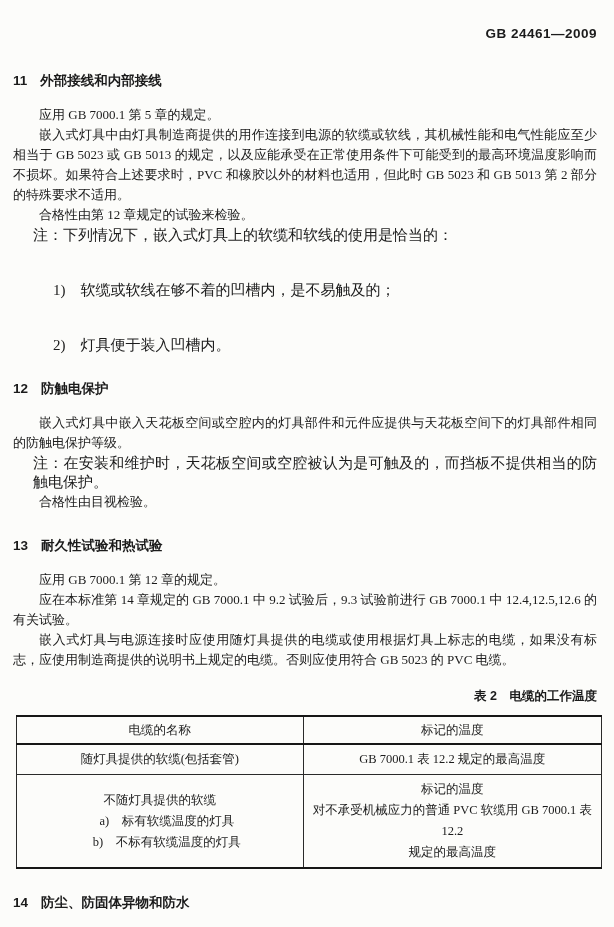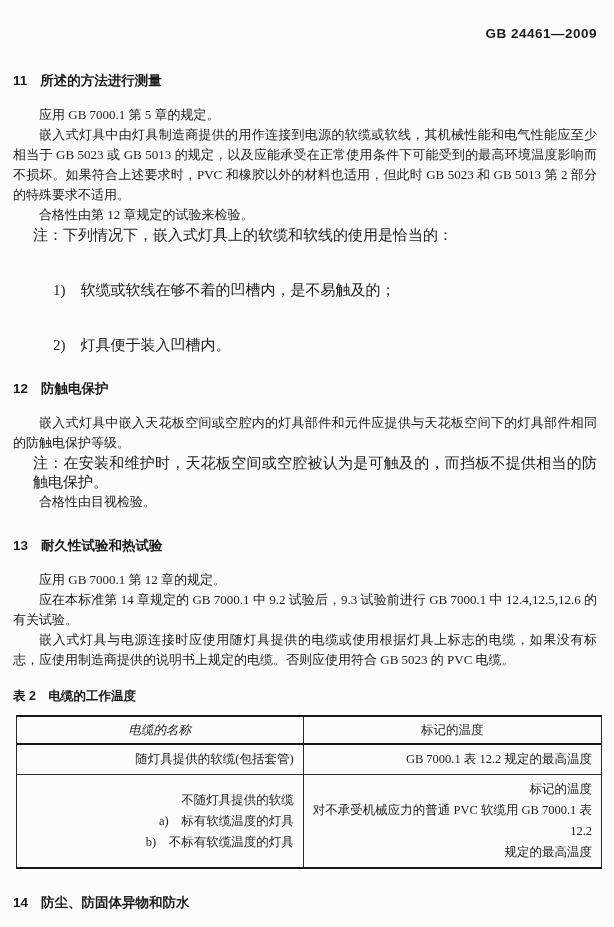--- a/index.html
+++ b/index.html
@@ -45,21 +45,21 @@
     font-size: 15px;
     line-height: 19px;
     text-align: justify;
   }
   .note-item {
     padding-left: 40px;
     margin-top: 36px;
   }
   .table-caption {
     margin: 16px 0 9px 0;
-    text-align: left;
+    text-align: right;
     font-family: "Liberation Sans", "DejaVu Sans", sans-serif;
     font-weight: bold;
     font-size: 12.5px;
   }
   table.gb-table {
     width: 586px;
     margin-left: 3px;
     border-collapse: collapse;
     border-top: 2px solid #161616;
     border-bottom: 2px solid #161616;
@@ -72,37 +72,37 @@
     border-bottom: 2px solid #161616;
     font-weight: normal;
     text-align: center;
     padding: 3px 6px;
     height: 20px;
   }
   table.gb-table td {
     padding: 4px 9px;
     line-height: 21px;
     vertical-align: middle;
-    text-align: right;
+    text-align: center;
   }
-  .col-name  { width: 49%; font-style: italic; }
+  .col-name  { width: 49%; }
   .col-limit { width: 51%; }
   .tbl-sub { padding-left: 14px; }
 </style>
 </head>
 <body>
 
 <div class="page">
 
   <div class="doc-header">GB 24461—2009</div>
 
   <section>
     <h2 class="sec-heading">
       <span class="sec-num">11</span>
-      <span class="sec-title">所述的方法进行测量</span>
+      <span class="sec-title">外部接线和内部接线</span>
     </h2>
     <p class="body-p">应用 GB 7000.1 第 5 章的规定。</p>
     <p class="body-p">嵌入式灯具中由灯具制造商提供的用作连接到电源的软缆或软线，其机械性能和电气性能应至少相当于 GB 5023 或 GB 5013 的规定，以及应能承受在正常使用条件下可能受到的最高环境温度影响而不损坏。如果符合上述要求时，PVC 和橡胶以外的材料也适用，但此时 GB 5023 和 GB 5013 第 2 部分的特殊要求不适用。</p>
     <p class="body-p">合格性由第 12 章规定的试验来检验。</p>
     <p class="note-line">注：下列情况下，嵌入式灯具上的软缆和软线的使用是恰当的：</p>
     <p class="note-line note-item">1)　软缆或软线在够不着的凹槽内，是不易触及的；</p>
     <p class="note-line note-item">2)　灯具便于装入凹槽内。</p>
   </section>
 
   <section>

